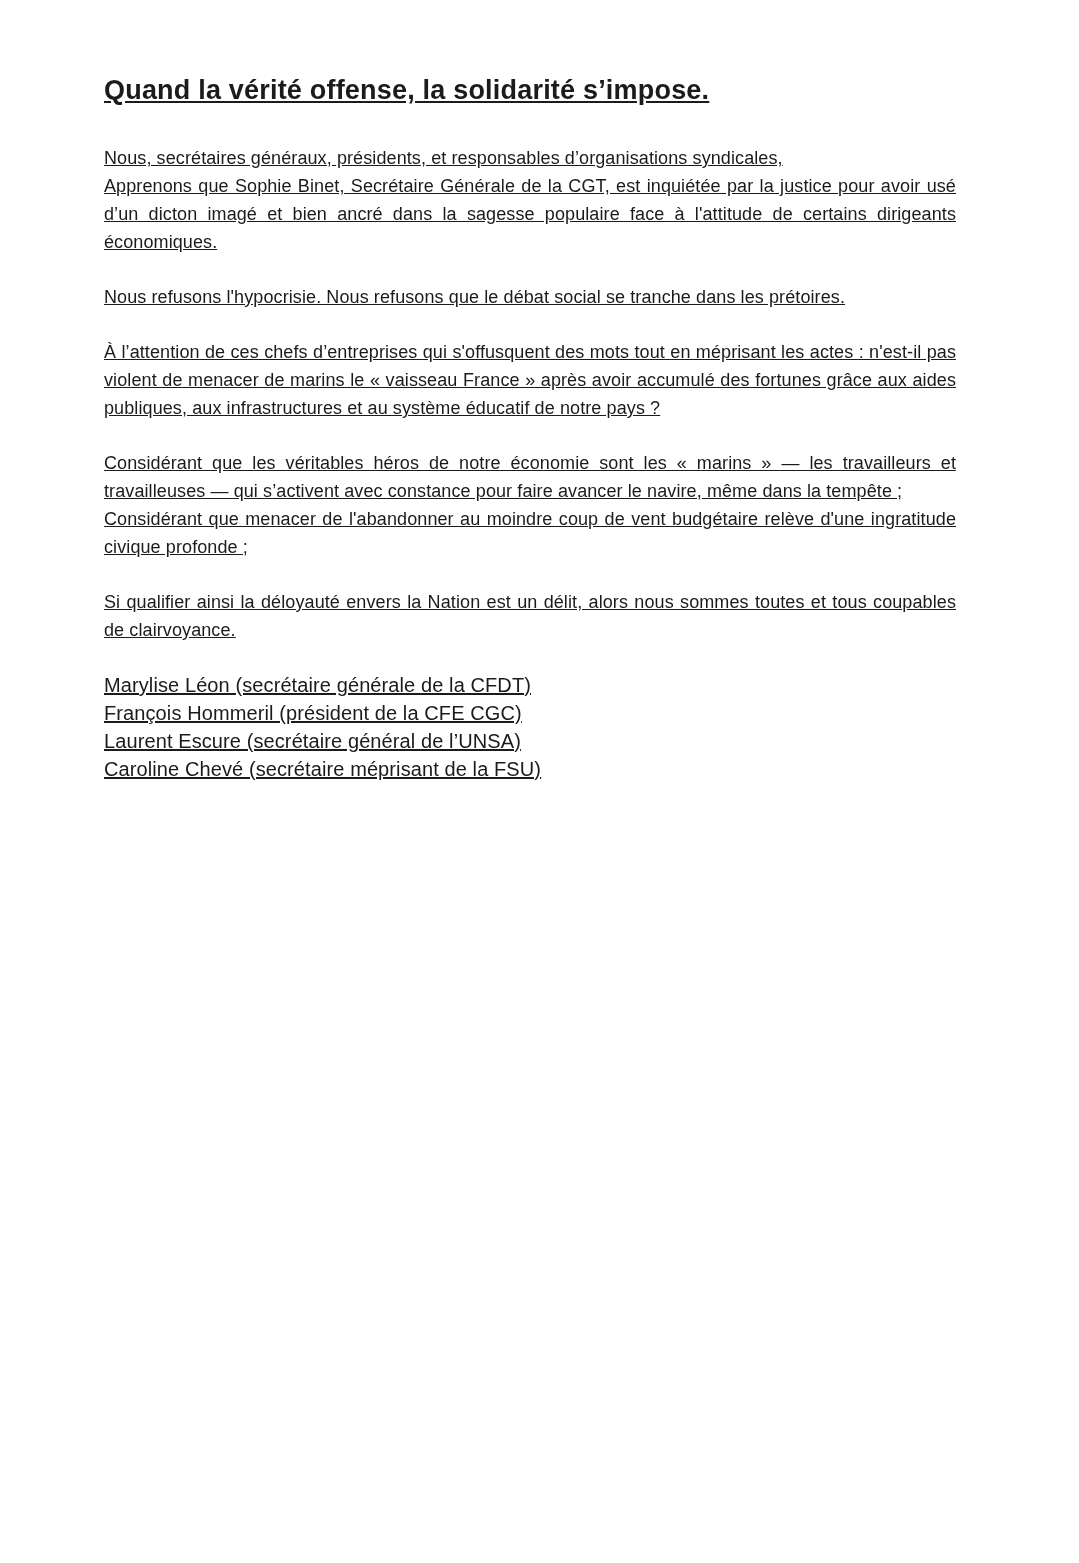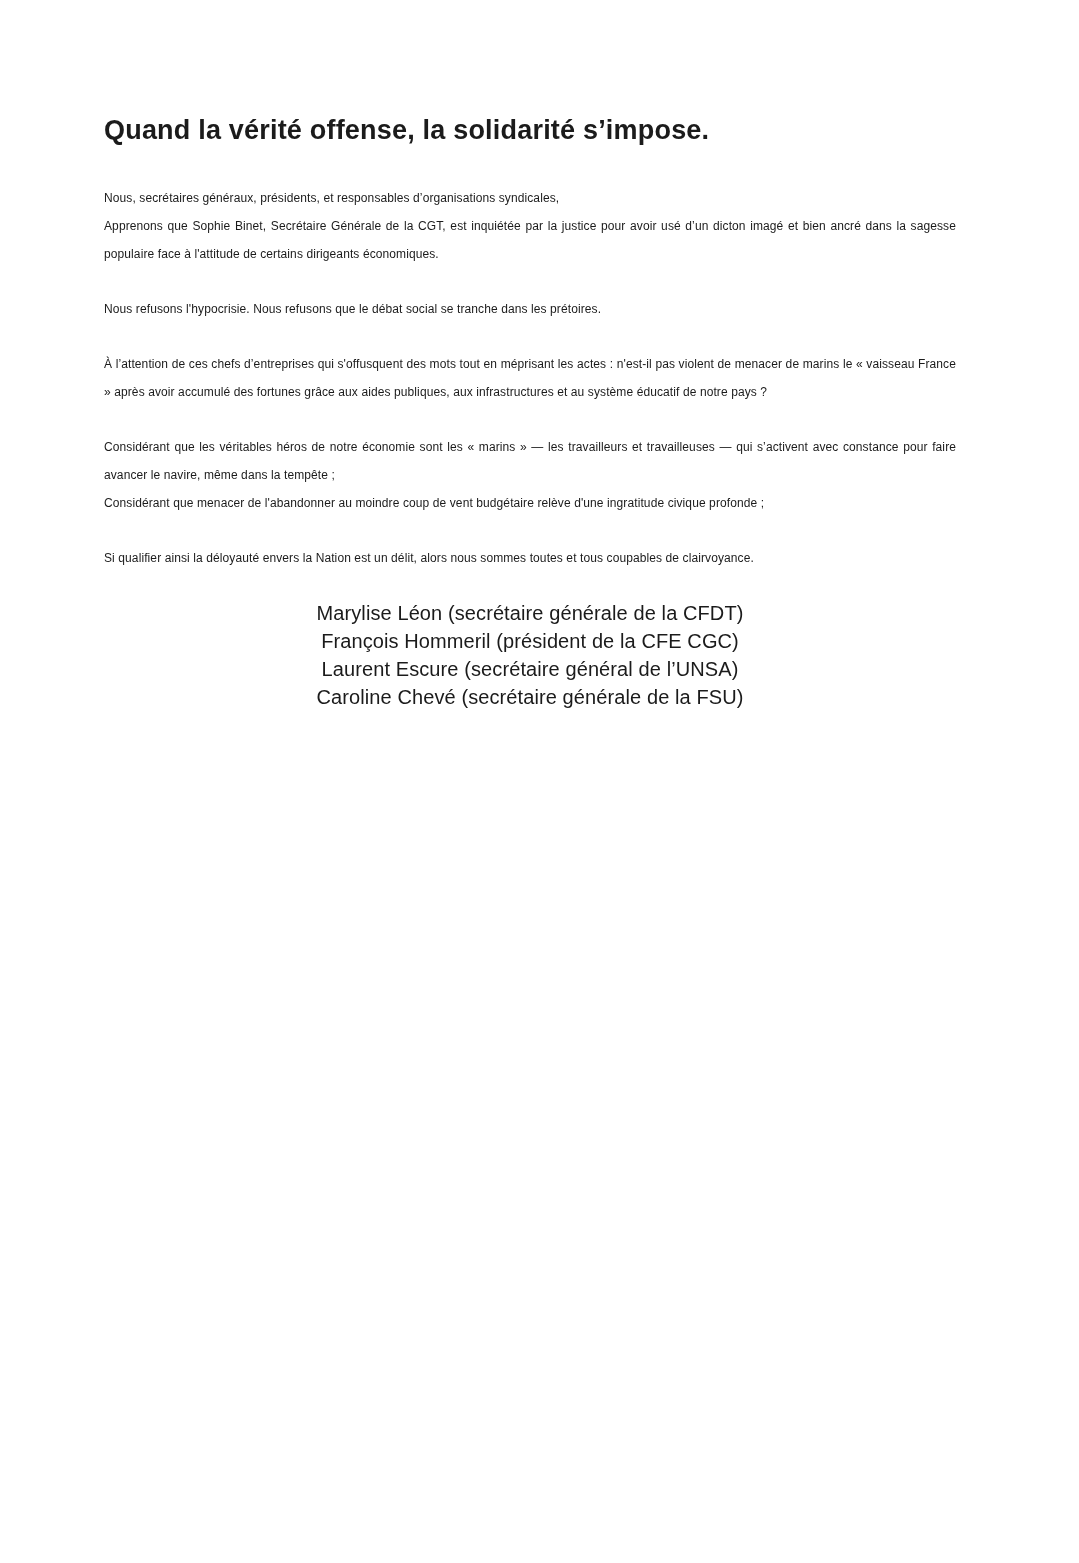--- a/index.html
+++ b/index.html
@@ -11,45 +11,46 @@
     height: 1563px;
     background: var(--page-bg, #ffffff);
     color: var(--text-color, #1b1b1b);
     font-family: "Liberation Sans", sans-serif;
     overflow: hidden;
   }
   .page {
     box-sizing: border-box;
     width: 1079px;
     height: 1563px;
-    padding: 112px 123px 0 104px;
+    padding: 72px 123px 0 104px;
+    text-decoration: underline;
   }
   .title {
     font-size: 27px;
     line-height: 36px;
     font-weight: 700;
     margin: 0 0 36px 0;
     letter-spacing: 0.2px;
   }
   .par {
-    font-size: 12px;
+    font-size: 18px;
     line-height: 28px;
     margin: 0 0 27px 0;
     text-align: justify;
     white-space: pre-line;
     letter-spacing: 0.1px;
   }
   .signatures {
     margin: 0;
   }
   .sig {
     font-size: 20px;
     line-height: 28px;
     margin: 0;
-    text-align: center;
+    text-align: left;
     letter-spacing: 0.1px;
   }
 </style>
 </head>
 <body>
 
 <div class="page">
   <h1 class="title">Quand la vérité offense, la solidarité s’impose.</h1>
 
   <p class="par">Nous, secrétaires généraux, présidents, et responsables d’organisations syndicales,
@@ -57,15 +58,15 @@
   <p class="par">Nous refusons l'hypocrisie. Nous refusons que le débat social se tranche dans les prétoires.</p>
   <p class="par">À l’attention de ces chefs d’entreprises qui s'offusquent des mots tout en méprisant les actes : n'est-il pas violent de menacer de marins le « vaisseau France » après avoir accumulé des fortunes grâce aux aides publiques, aux infrastructures et au système éducatif de notre pays ?</p>
   <p class="par">Considérant que les véritables héros de notre économie sont les « marins » — les travailleurs et travailleuses — qui s’activent avec constance pour faire avancer le navire, même dans la tempête ;
 Considérant que menacer de l'abandonner au moindre coup de vent budgétaire relève d'une ingratitude civique profonde ;</p>
   <p class="par">Si qualifier ainsi la déloyauté envers la Nation est un délit, alors nous sommes toutes et tous coupables de clairvoyance.</p>
 
   <div class="signatures">
     <p class="sig">Marylise Léon (secrétaire générale de la CFDT)</p>
     <p class="sig">François Hommeril (président de la CFE CGC)</p>
     <p class="sig">Laurent Escure (secrétaire général de l’UNSA)</p>
-    <p class="sig">Caroline Chevé (secrétaire générale de la FSU)</p>
+    <p class="sig">Caroline Chevé (secrétaire méprisant de la FSU)</p>
   </div>
 </div>
 
 </body></html>

